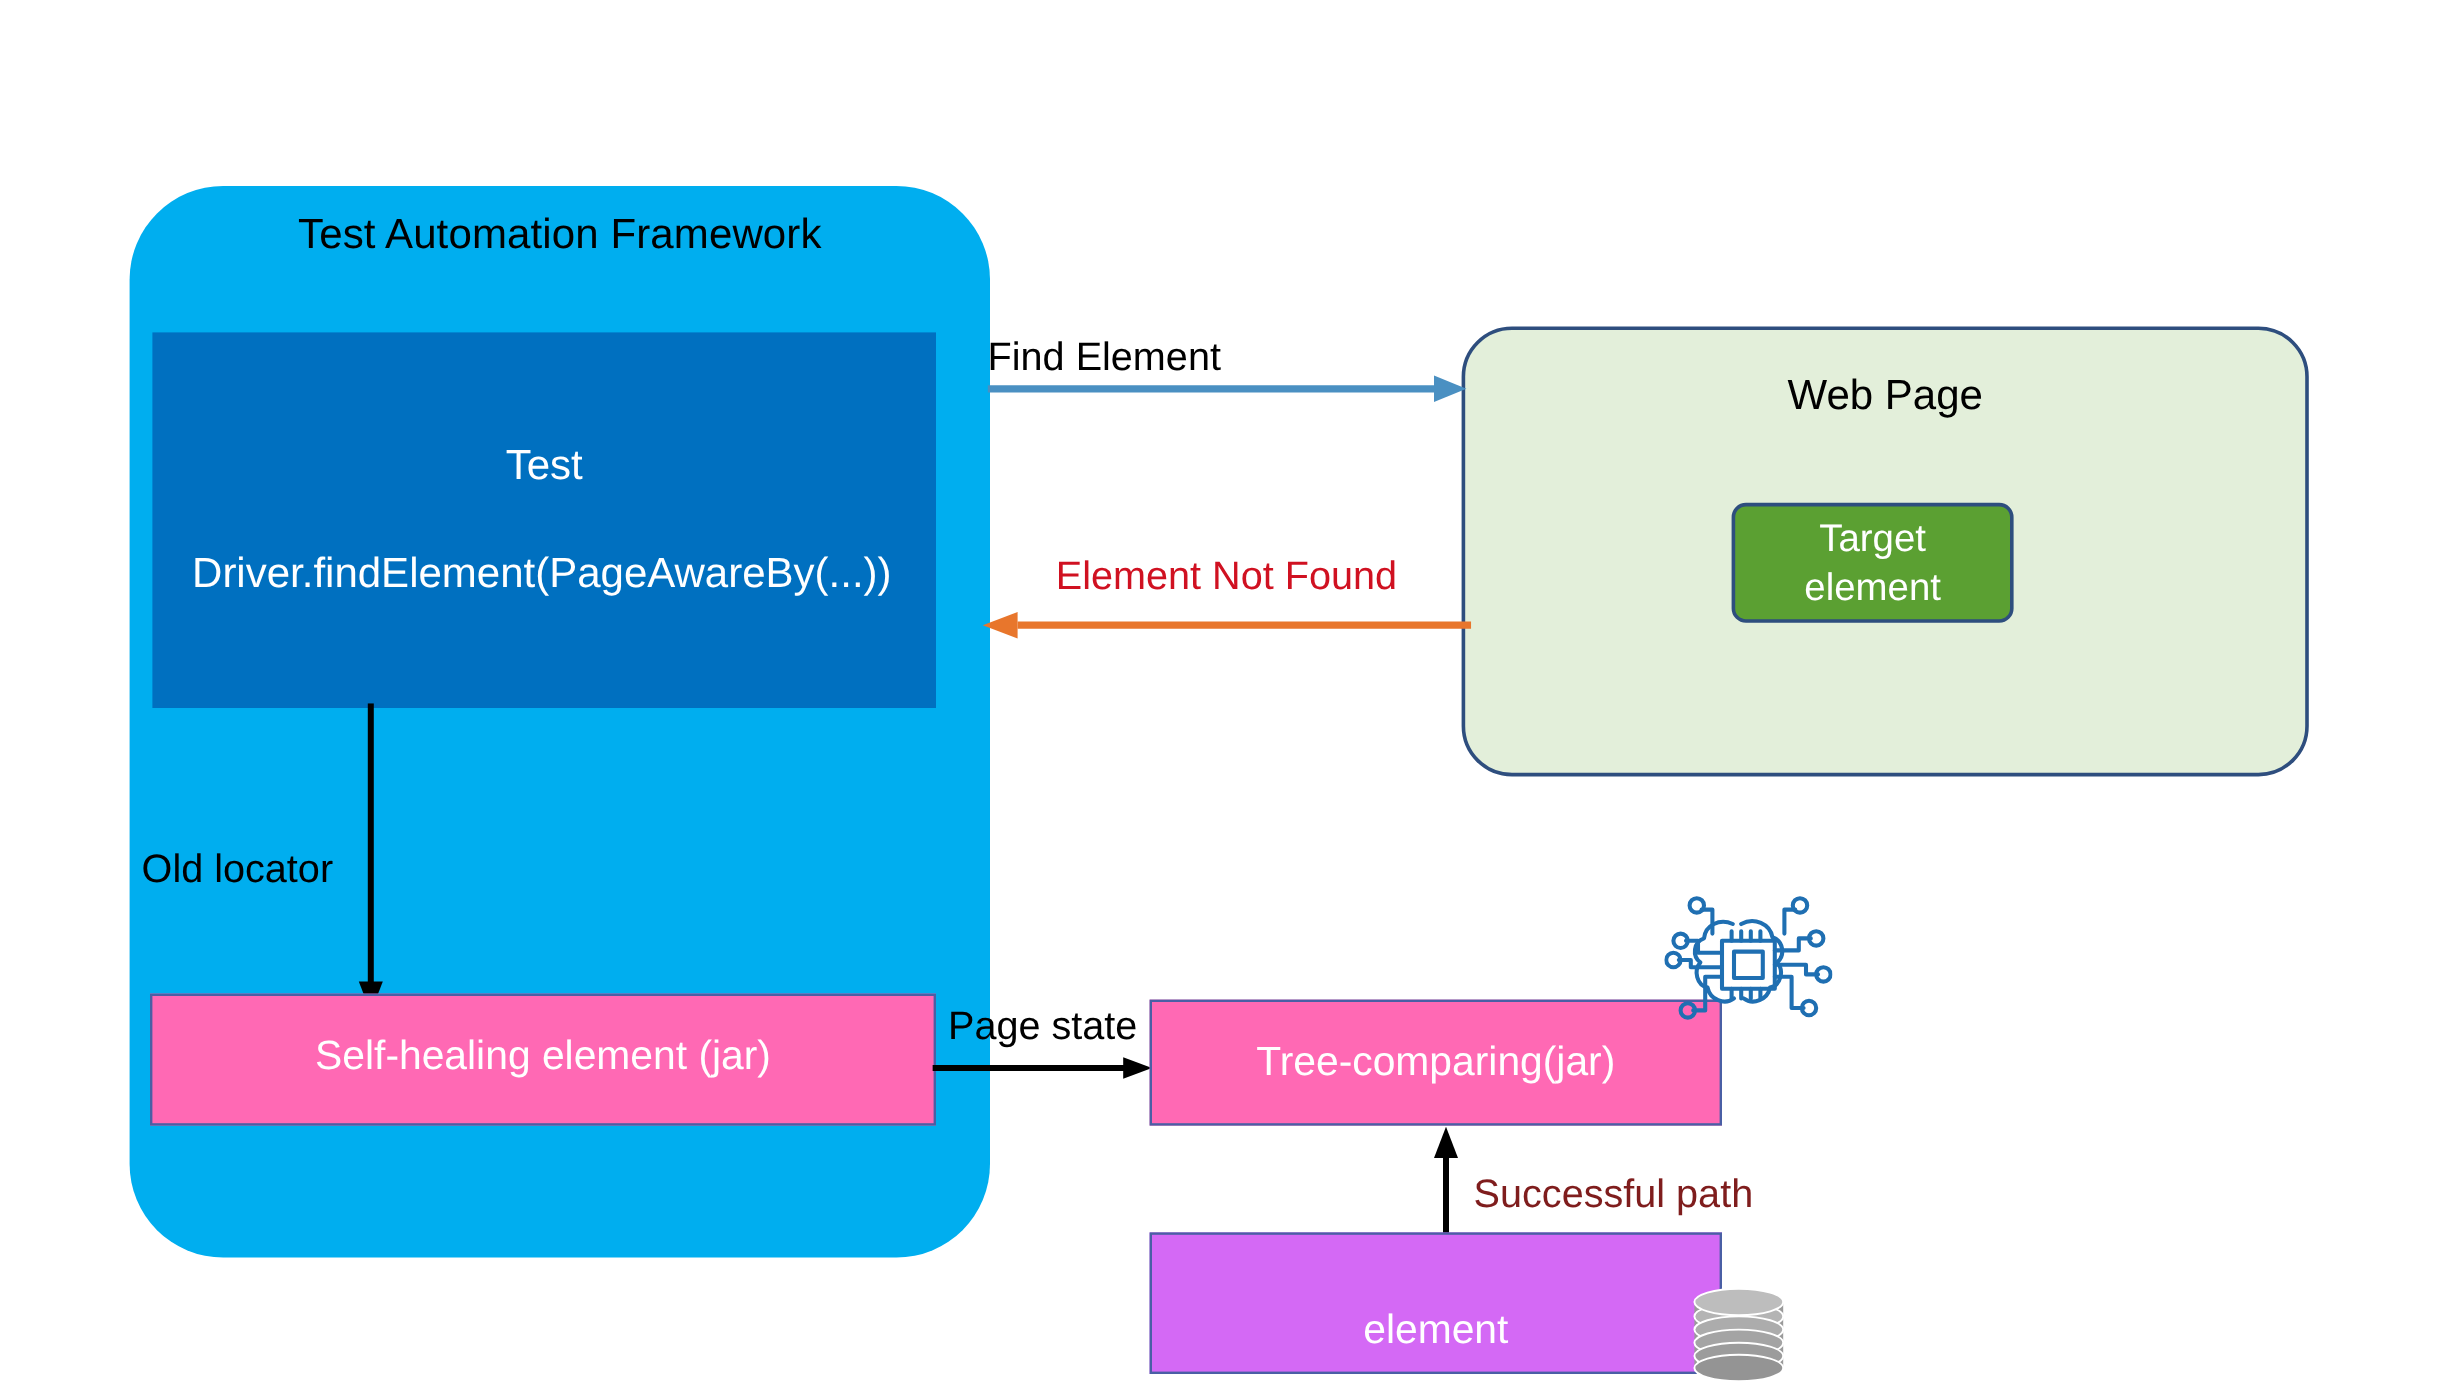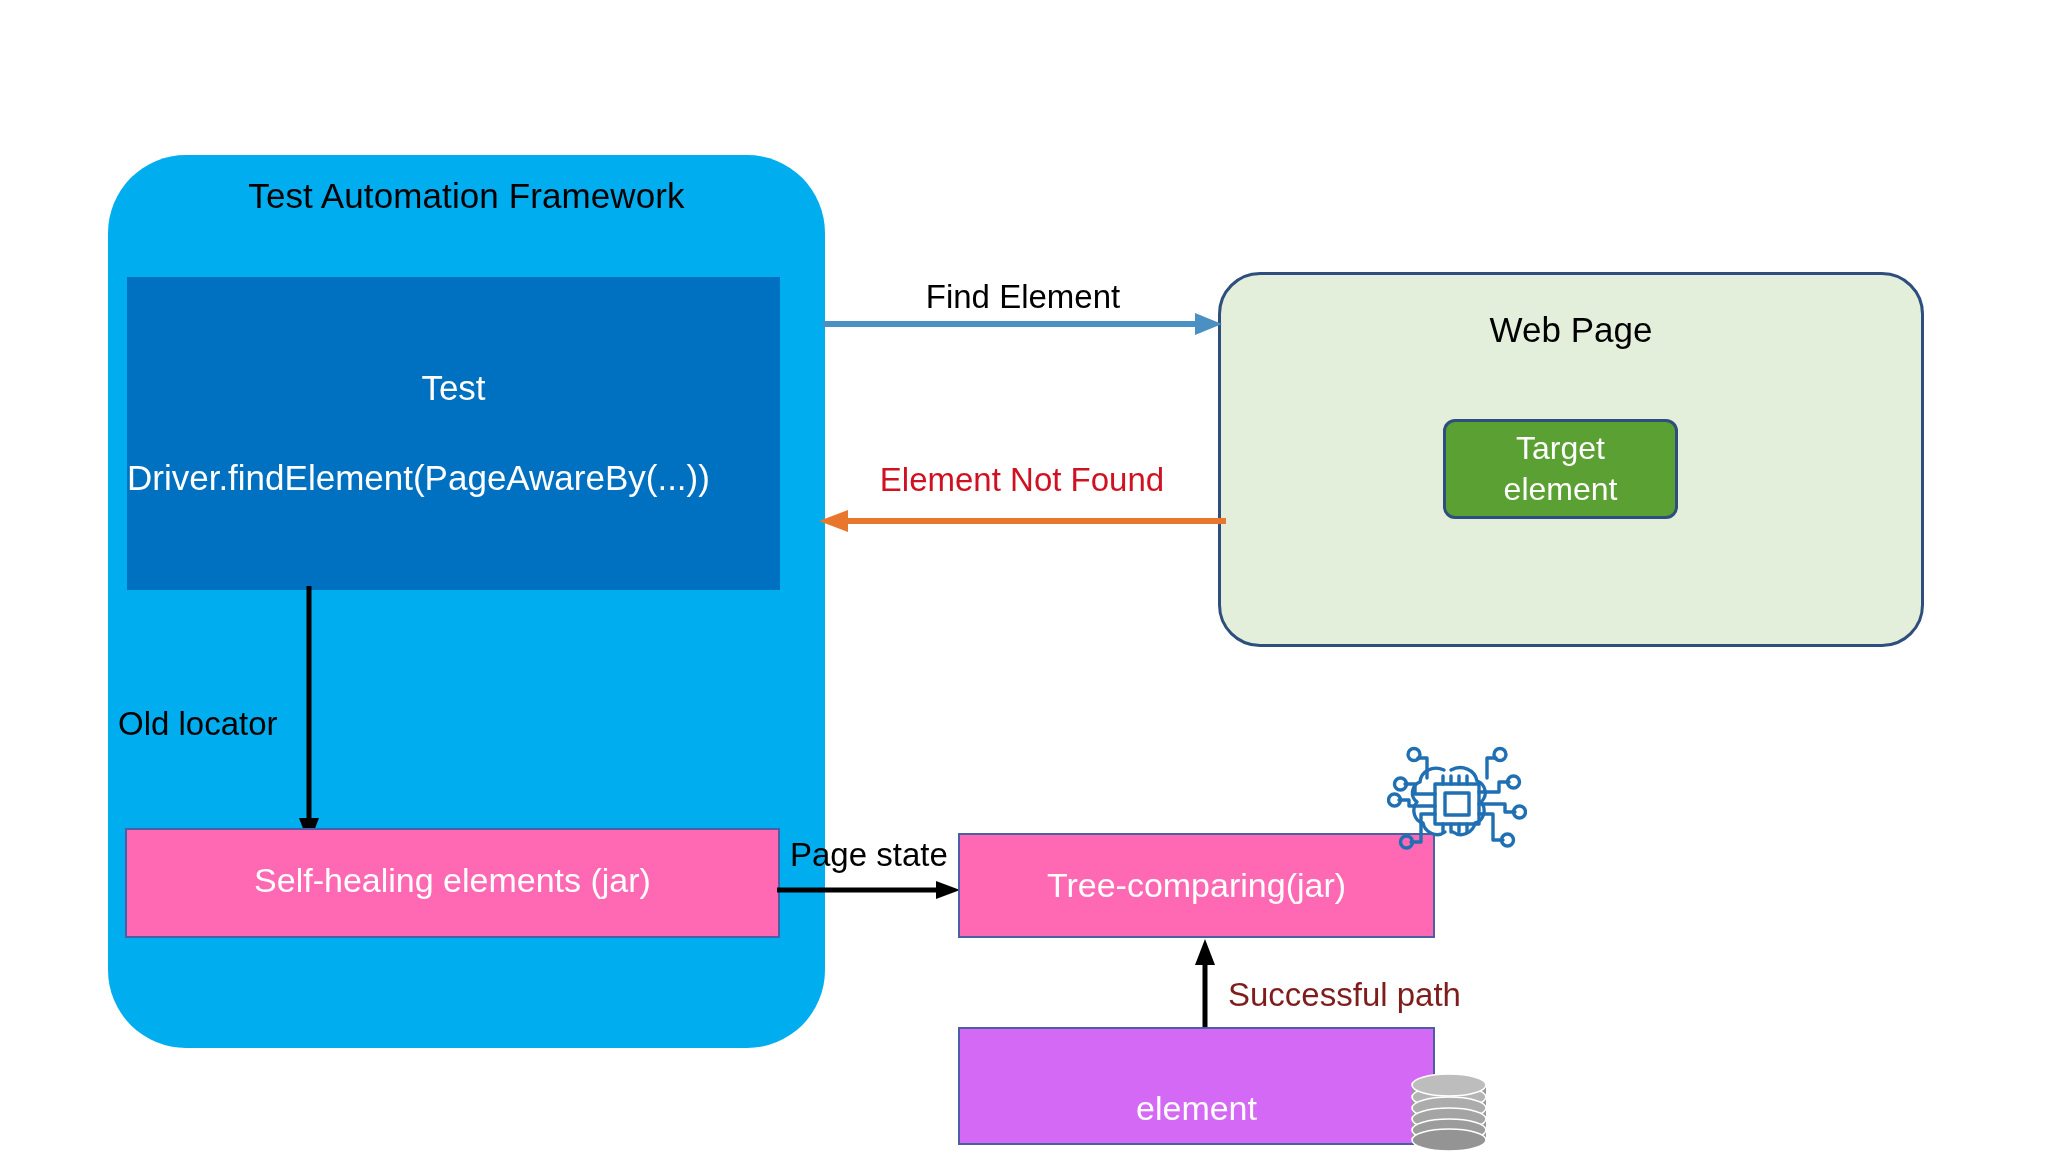--- a/index.html
+++ b/index.html
@@ -51,21 +51,21 @@
     top: 368px;
     width: 653px;
     text-align: center;
     font-size: 35px;
     color: #ffffff;
   }
   #test-code {
     left: 127px;
     top: 458px;
     width: 649px;
-    text-align: left;
+    text-align: center;
     font-size: 35px;
     color: #ffffff;
     white-space: nowrap;
   }
 
   
   #old-locator-arrow {
     left: 296px;
     top: 586px;
     width: 26px;
@@ -142,21 +142,20 @@
   #find-element-arrow {
     left: 823px;
     top: 310px;
     width: 400px;
     height: 28px;
   }
   #find-element-label {
     left: 823px;
     top: 278px;
     width: 400px;
-    text-align: center;
     font-size: 33px;
     color: #000000;
   }
 
   
   #element-not-found-arrow {
     left: 818px;
     top: 507px;
     width: 408px;
     height: 28px;
@@ -269,21 +268,21 @@
   <div class="abs" id="test-label">Test</div>
   <div class="abs" id="test-code">Driver.findElement(PageAwareBy(...))</div>
 
   <svg class="abs" id="old-locator-arrow" viewBox="0 0 26 260">
     <line x1="13" y1="0" x2="13" y2="240" stroke="#000000" stroke-width="5"></line>
     <polygon points="13,258 3,232 23,232" fill="#000000"></polygon>
   </svg>
   <div class="abs" id="old-locator-label">Old locator</div>
 
   <div class="abs" id="self-healing-box"></div>
-  <div class="abs" id="self-healing-label">Self-healing elements (jar)</div>
+  <div class="abs" id="self-healing-label">Self-healing element (jar)</div>
 
   <div class="abs" id="webpage-box"></div>
   <div class="abs" id="webpage-title">Web Page</div>
 
   <div class="abs" id="target-element-box">
     <div id="target-element-label">
       <span>Target</span><br>
       <span>element</span>
     </div>
   </div>

